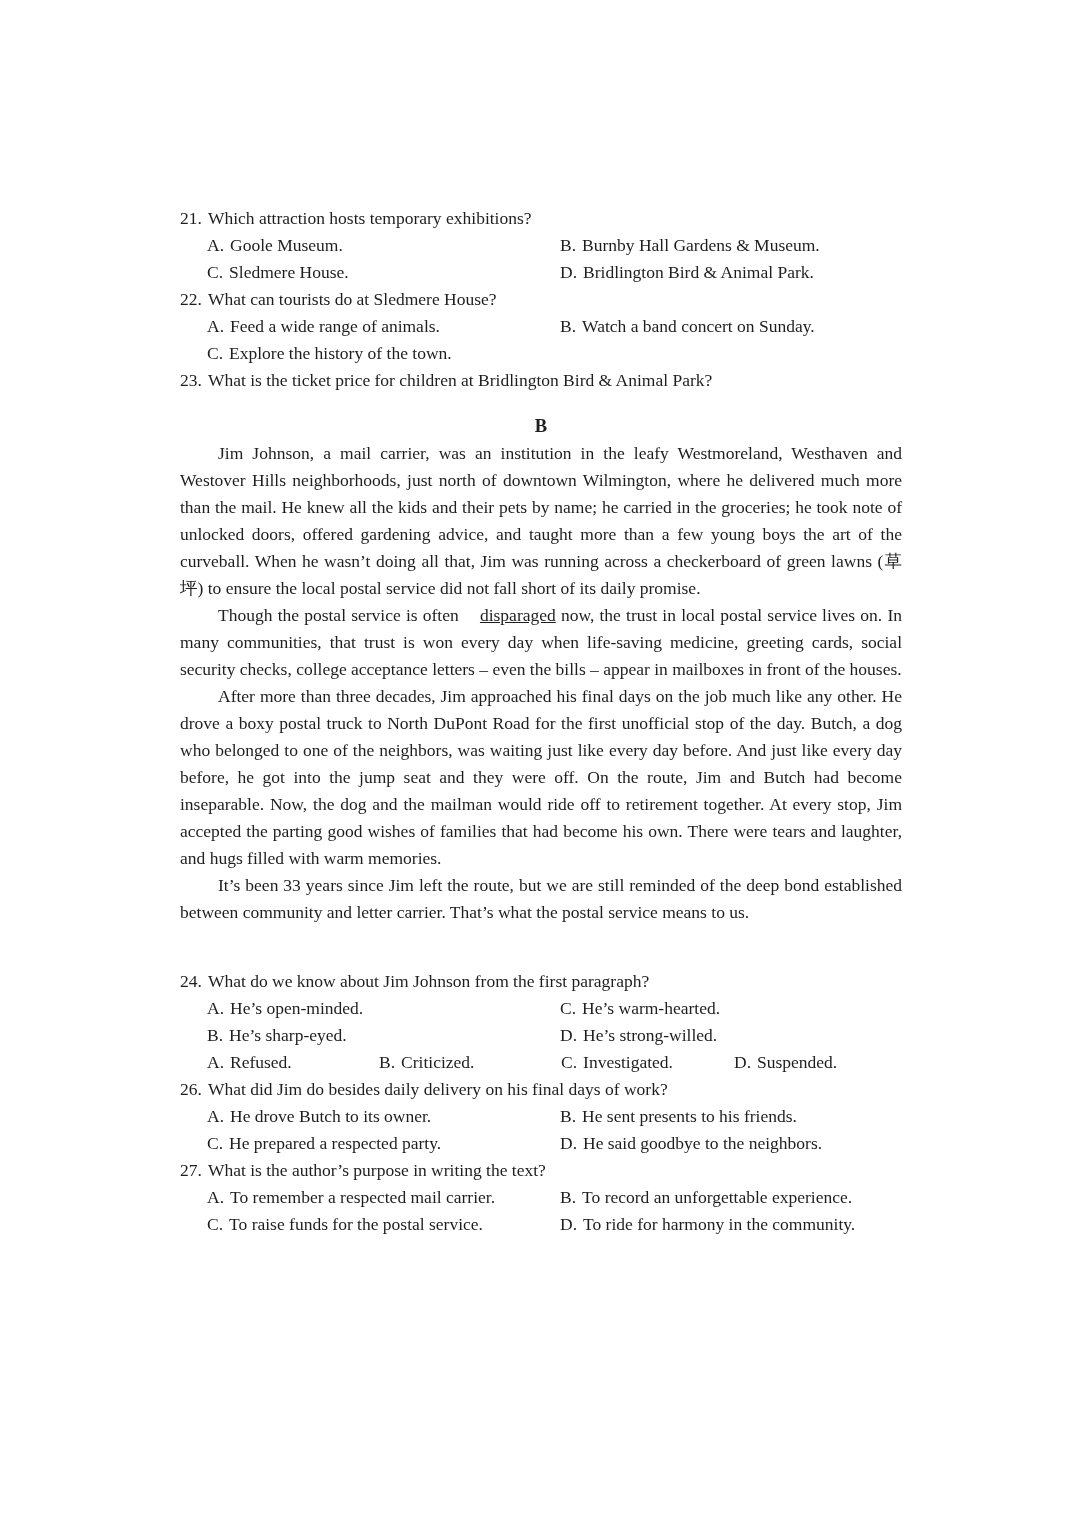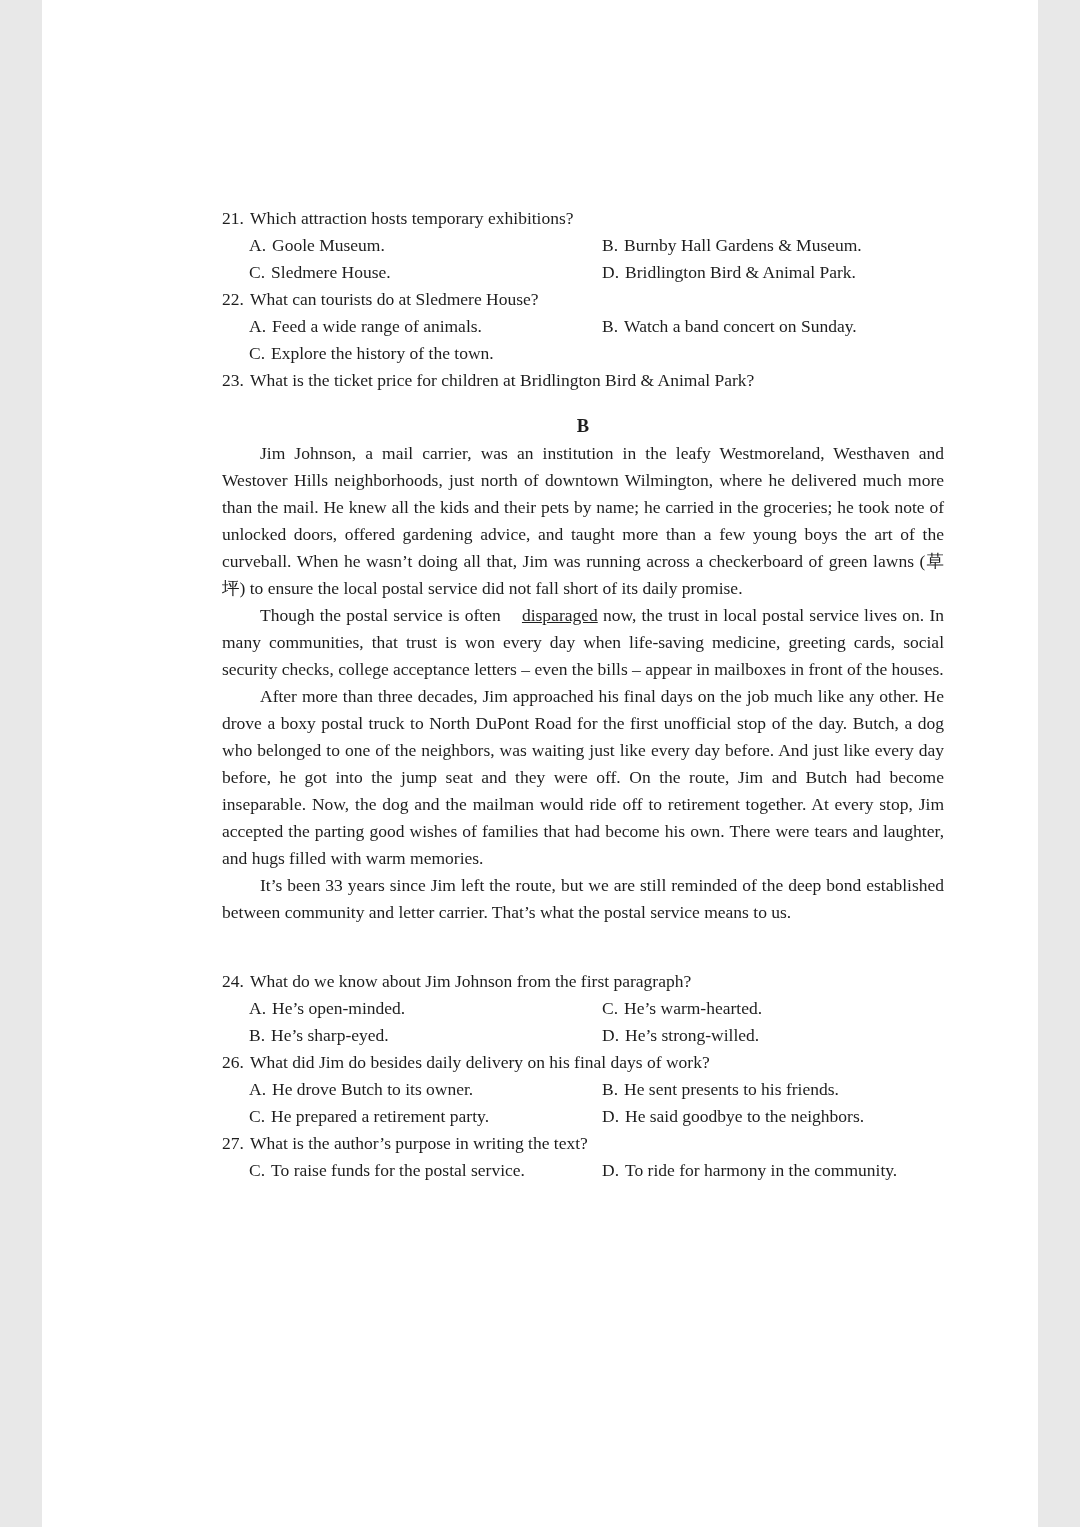--- a/index.html
+++ b/index.html
@@ -1,18 +1,18 @@
 <!DOCTYPE html>
 <html><head>
 <meta charset="utf-8">
 <style>
   html, body { margin: 0; padding: 0; background: #e8e8e8; }
   .page {
     position: relative;
-    width: 996px;
+    width: 1080px;
     height: 1527px;
     margin: 0 auto;
     background: #ffffff;
     font-family: "Liberation Serif", "DejaVu Serif", serif;
     color: #1e1e1e;
     overflow: hidden;
   }
   .content {
     position: absolute;
     left: 180px;
@@ -100,39 +100,47 @@
         </div>
         <div class="opts opts-2col">
           <span class="opt"><span class="opt-label">A.</span><span>He’s open-minded.</span></span>
           <span class="opt"><span class="opt-label">C.</span><span>He’s warm-hearted.</span></span>
           <span class="opt"><span class="opt-label">B.</span><span>He’s sharp-eyed.</span></span>
           <span class="opt"><span class="opt-label">D.</span><span>He’s strong-willed.</span></span>
         </div>
       </div>
 
       <div class="q">
+        <div class="opts opts-4col">
+          <span class="opt"><span class="opt-label">A.</span><span>Refused.</span></span>
+          <span class="opt"><span class="opt-label">B.</span><span>Criticized.</span></span>
+          <span class="opt"><span class="opt-label">C.</span><span>Investigated.</span></span>
+          <span class="opt"><span class="opt-label">D.</span><span>Suspended.</span></span>
+        </div>
       </div>
 
       <div class="q">
         <div class="q-head">
           <span class="q-num">26.</span><span>What did Jim do besides daily delivery on his final days of work?</span>
         </div>
         <div class="opts opts-2col">
           <span class="opt"><span class="opt-label">A.</span><span>He drove Butch to its owner.</span></span>
           <span class="opt"><span class="opt-label">B.</span><span>He sent presents to his friends.</span></span>
-          <span class="opt"><span class="opt-label">C.</span><span>He prepared a retirement party.</span></span>
+          <span class="opt"><span class="opt-label">C.</span><span>He prepared a respected party.</span></span>
           <span class="opt"><span class="opt-label">D.</span><span>He said goodbye to the neighbors.</span></span>
         </div>
       </div>
 
       <div class="q">
         <div class="q-head">
           <span class="q-num">27.</span><span>What is the author’s purpose in writing the text?</span>
         </div>
         <div class="opts opts-2col">
+          <span class="opt"><span class="opt-label">A.</span><span>To remember a respected mail carrier.</span></span>
+          <span class="opt"><span class="opt-label">B.</span><span>To record an unforgettable experience.</span></span>
           <span class="opt"><span class="opt-label">C.</span><span>To raise funds for the postal service.</span></span>
           <span class="opt"><span class="opt-label">D.</span><span>To ride for harmony in the community.</span></span>
         </div>
       </div>
 
     </div>
   </div>
 </div>
 
 </body></html>

